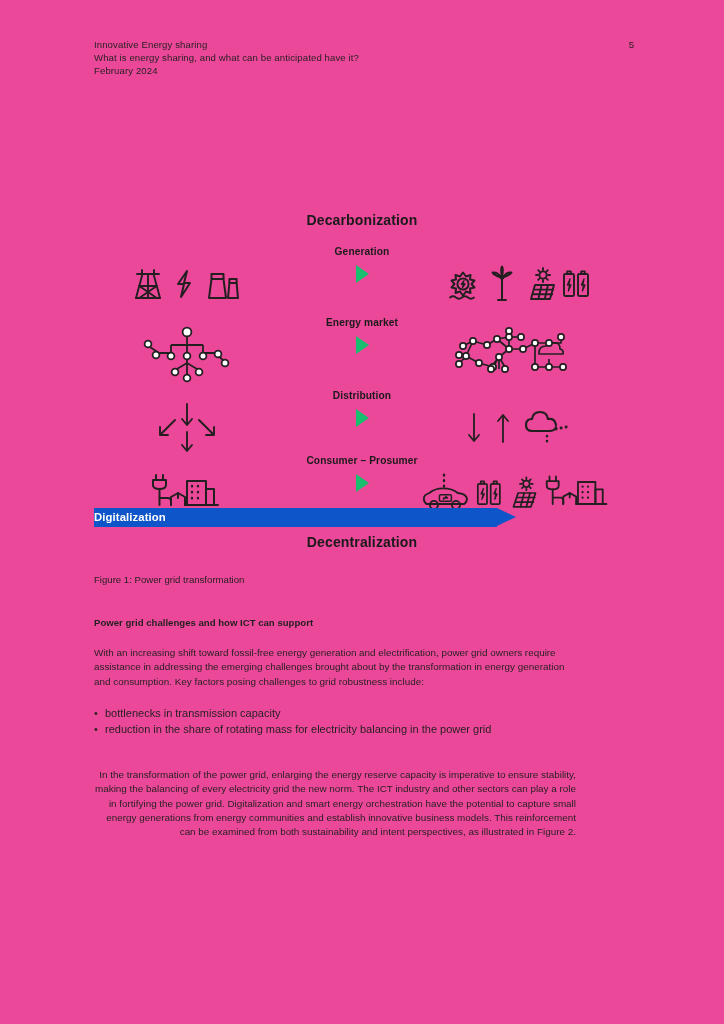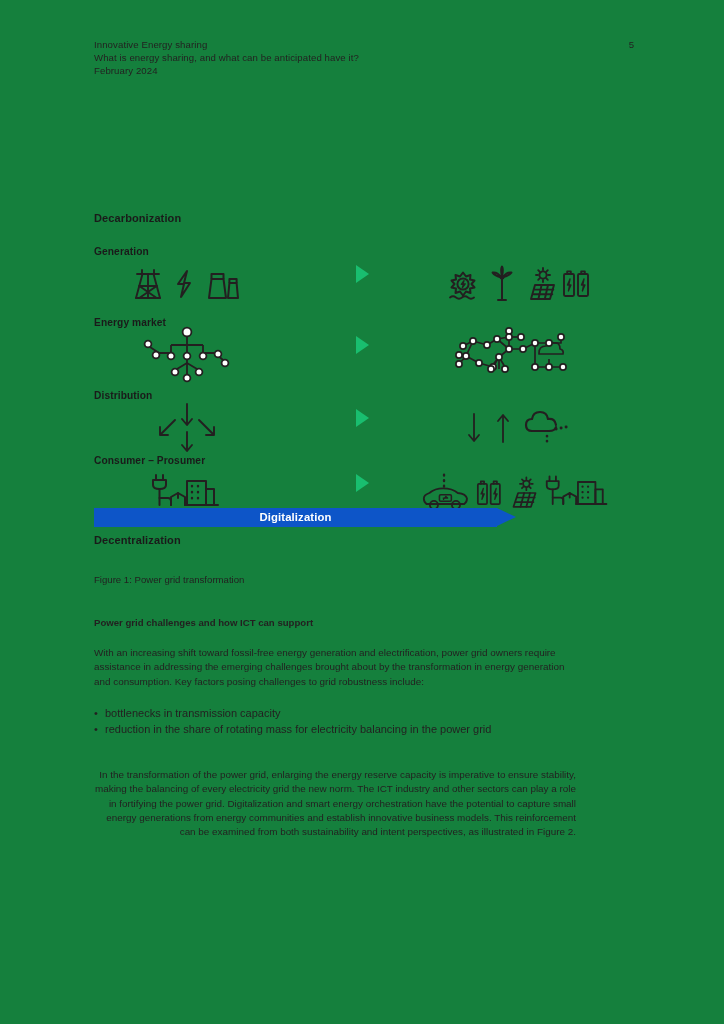--- a/index.html
+++ b/index.html
@@ -15,21 +15,21 @@
     font-family: "Liberation Sans", sans-serif;
     color: #231f20;
     overflow: hidden;
   }
 
   .page {
     position: absolute;
     left: 0; top: 0;
     width: 724px;
     height: 1024px;
-    background: #15803d;
+    background: #ec4899;
   }
 
   
   .header {
     position: absolute;
     left: 94px;
     top: 38px;
     width: 540px;
   }
   .header-lines {
@@ -53,22 +53,22 @@
     position: absolute;
     left: 94px;
     top: 212px;
     width: 536px;
     height: 345px;
   }
   .fig-title {
     position: absolute;
     left: 0; right: 0;
     top: 0;
-    text-align: left;
-    font-size: 11px;
+    text-align: center;
+    font-size: 14px;
     font-weight: bold;
     letter-spacing: 0.01em;
     color: #1a1a1a;
   }
   .fig-title.bottom {
     top: 322px;
   }
 
   .row {
     position: absolute;
@@ -78,20 +78,21 @@
   }
   .row-gen    { top: 34px; }
   .row-market { top: 105px; }
   .row-dist   { top: 178px; }
   .row-cons   { top: 243px; }
 
   .row-label {
     position: absolute;
     left: 0; right: 0;
     top: 0;
+    text-align: center;
     font-size: 10.2px;
     font-weight: bold;
     color: #1a1a1a;
     letter-spacing: 0.01em;
   }
   .row-arrow {
     position: absolute;
     left: 50%;
     top: 19px;
     width: 0; height: 0;
@@ -138,21 +139,20 @@
     border-top: 9.5px solid transparent;
     border-bottom: 9.5px solid transparent;
   }
   .banner-text {
     position: absolute;
     left: 0;
     top: 0;
     width: 403px;
     height: 19px;
     line-height: 19px;
-    text-align: center;
     color: #ffffff;
     font-size: 11.3px;
     font-weight: bold;
     letter-spacing: 0.01em;
   }
 
   
   .caption {
     position: absolute;
     left: 94px;

